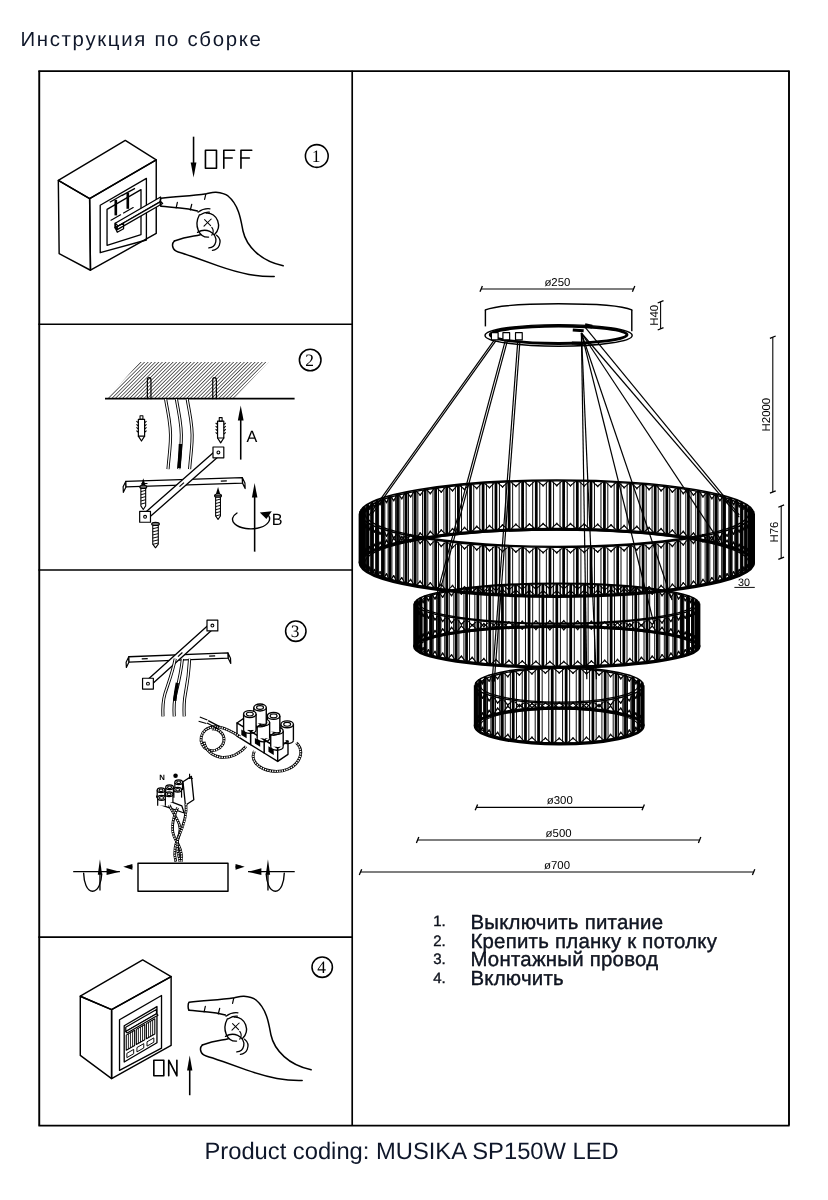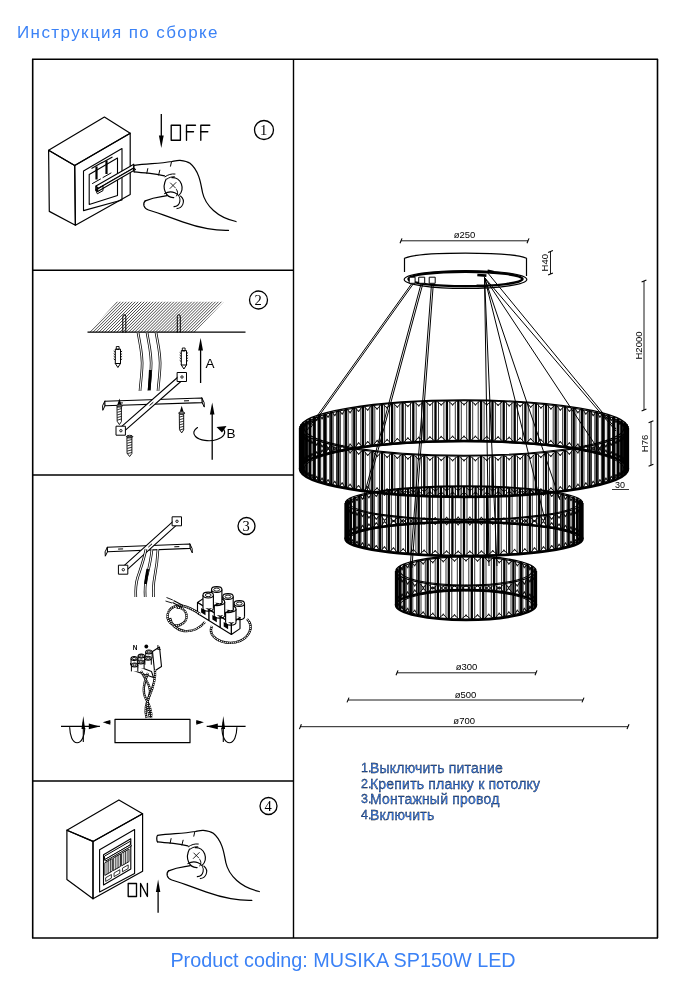--- a/index.html
+++ b/index.html
@@ -1,15 +1,15 @@
 <!DOCTYPE html>
 <html><head><meta charset="utf-8">
 <style>
 html,body{margin:0;padding:0;background:#fff;width:690px;height:1000px;overflow:hidden}
-.t{position:absolute;font-family:"Liberation Sans",sans-serif;color:#3b82f6;white-space:nowrap}
+.t{position:absolute;font-family:"Liberation Sans",sans-serif;color:#0f172a;white-space:nowrap}
 </style></head>
 <body>
 <svg width="690" height="1000" viewBox="0 0 690 1000" style="position:absolute;left:0;top:0">
 <defs>
 <pattern id="hatch" width="2.1" height="2.1" patternTransform="rotate(45)" patternUnits="userSpaceOnUse">
 <rect width="2.1" height="2.1" fill="#fff"></rect>
         <line x1="0" y1="0" x2="0" y2="2.1" stroke="#000" stroke-width="1.0"></line>
 </pattern>
 </defs>
 <line x1="32.0" y1="59.3" x2="658.0" y2="59.3" stroke="#000" stroke-width="1.6" stroke-linecap="butt"></line>
@@ -1293,13 +1293,13 @@
 <line x1="347.0" y1="702.4" x2="349.0" y2="697.6" stroke="#000" stroke-width="1.1" stroke-linecap="butt"></line>
 <line x1="582.0" y1="702.4" x2="584.0" y2="697.6" stroke="#000" stroke-width="1.1" stroke-linecap="butt"></line>
 <text x="465.5" y="697.5" font-family="Liberation Sans, sans-serif" font-size="9.5" font-weight="normal" text-anchor="middle" fill="#000">ø500</text>
 <line x1="300.4" y1="726.7" x2="628.0" y2="726.7" stroke="#000" stroke-width="0.9" stroke-linecap="butt"></line>
 <line x1="299.4" y1="729.1" x2="301.4" y2="724.3" stroke="#000" stroke-width="1.1" stroke-linecap="butt"></line>
 <line x1="627.0" y1="729.1" x2="629.0" y2="724.3" stroke="#000" stroke-width="1.1" stroke-linecap="butt"></line>
 <text x="464.2" y="724.2" font-family="Liberation Sans, sans-serif" font-size="9.5" font-weight="normal" text-anchor="middle" fill="#000">ø700</text>
 </svg>
 <div class="t" style="left:17px;top:23px;font-size:17px;letter-spacing:1.4px">Инструкция по сборке</div>
 <div class="t" style="left:361px;top:761px;font-size:12.5px;line-height:15.55px;-webkit-text-stroke:0.3px #000">1.<br>2.<br>3.<br>4.</div>
-<div class="t" style="left:370px;top:761px;font-size:14px;line-height:15.55px;letter-spacing:0.2px;-webkit-text-stroke:0.3px #000">Выключить питание<br>Крепить планку к потолку<br>Монтажный провод<br>Включить</div>
+<div class="t" style="left:392px;top:761px;font-size:17px;line-height:15.55px;letter-spacing:0.2px;-webkit-text-stroke:0.3px #000">Выключить питание<br>Крепить планку к потолку<br>Монтажный провод<br>Включить</div>
 <div class="t" style="left:-2px;top:948.6px;width:690px;text-align:center;font-size:19.8px">Product coding: MUSIKA SP150W LED</div>
 </body></html>

